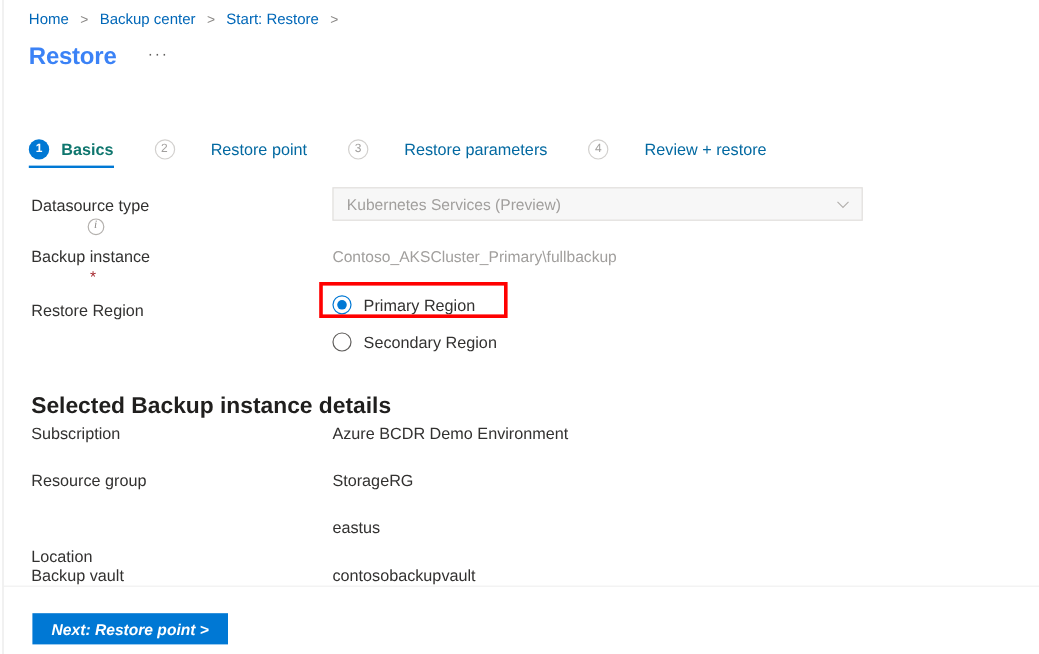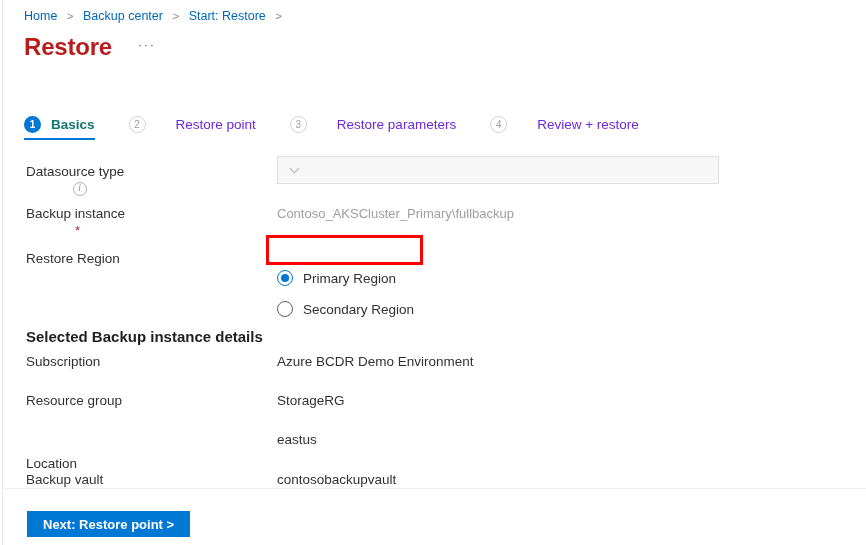--- a/index.html
+++ b/index.html
@@ -56,23 +56,23 @@
 
   
   .title-row {
     position: absolute;
     left: 24px;
     top: 32px;
     display: flex;
     align-items: center;
   }
   .page-title {
-    font-size: 24px;
+    font-size: 20px;
     font-weight: 600;
-    color: #b91c1c;
+    color: #3b82f6;
     letter-spacing: -0.2px;
     line-height: 30px;
   }
   .title-ellipsis {
     margin-left: 22px;
     color: #605e5c;
     font-size: 13px;
     letter-spacing: 1.5px;
     cursor: pointer;
     padding: 2px 4px;
@@ -119,21 +119,21 @@
   .step .step-label {
     margin-left: 10px;
     font-size: 13.5px;
     white-space: nowrap;
   }
   .step.active .step-label {
     color: #0f766e;
     font-weight: 700;
   }
   .step.inactive .step-label {
-    color: #6d28d9;
+    color: #0369a1;
     padding-left: 20px;
   }
   .step.active::after {
     content: "";
     position: absolute;
     left: 0;
     right: 0;
     bottom: 0;
     height: 2px;
     background: #0078d4;
@@ -220,21 +220,20 @@
   
   .radio-group {
     position: absolute;
     left: 277px;
   }
   .radio-row {
     display: flex;
     align-items: center;
     height: 22px;
     cursor: pointer;
-    margin-top: 24px;
   }
   .radio-row + .radio-row { margin-top: 9px; }
   .radio {
     width: 16px;
     height: 16px;
     border-radius: 50%;
     border: 1px solid #605e5c;
     background: #ffffff;
     flex: 0 0 auto;
     display: flex;
@@ -267,21 +266,21 @@
     height: 30px;
     border: 3px solid #ff0000;
     pointer-events: none;
   }
 
   
   .section-title {
     position: absolute;
     left: 26px;
     top: 328px;
-    font-size: 15px;
+    font-size: 19px;
     font-weight: 700;
     color: #201f1e;
   }
   .drow-label {
     position: absolute;
     left: 26px;
     font-size: 13.5px;
     color: #323130;
     line-height: 20px;
     white-space: nowrap;
@@ -314,20 +313,21 @@
     background: #0078d4;
     color: #ffffff;
     font-size: 13px;
     font-weight: 600;
     border: none;
     font-family: "Liberation Sans", sans-serif;
     cursor: pointer;
     display: flex;
     align-items: center;
     justify-content: center;
+    font-style: italic;
   }
 </style>
 </head>
 <body>
 
 <div class="left-rail"></div>
 
 <div class="page">
 
   <div class="breadcrumb">
@@ -363,20 +363,21 @@
     </div>
   </div>
 
   <div class="form">
 
     <div class="flabel" style="top:2px;">
       <span>Datasource type</span>
       <span class="info-icon">i</span>
     </div>
     <div class="dropdown" style="top:-4px;">
+      <span class="dd-text">Kubernetes Services (Preview)</span>
       <span class="chev">
         <svg viewBox="0 0 12 12" width="11" height="11" aria-hidden="true">
           <path d="M1 3.5 L6 8.5 L11 3.5" fill="none" stroke="#b3b0ad" stroke-width="1.1"></path>
         </svg>
       </span>
     </div>
 
     <div class="flabel" style="top:44px;">
       <span>Backup instance</span>
       <span class="req-star">*</span>

